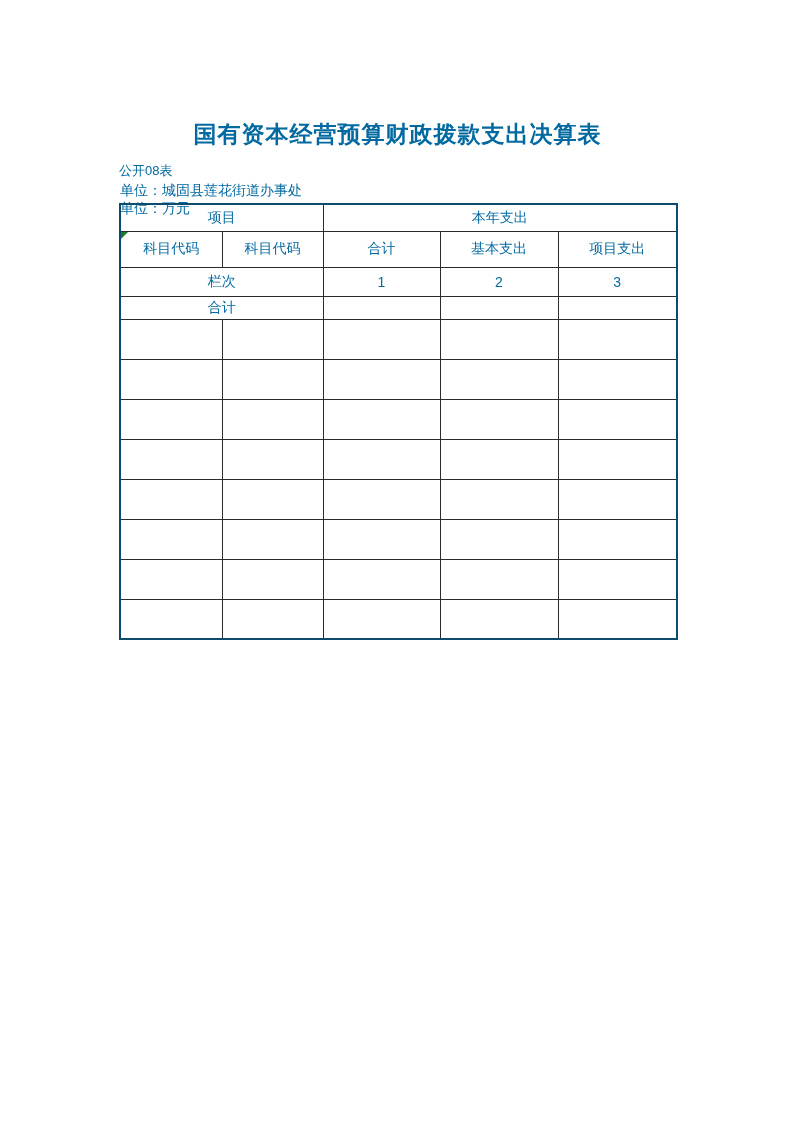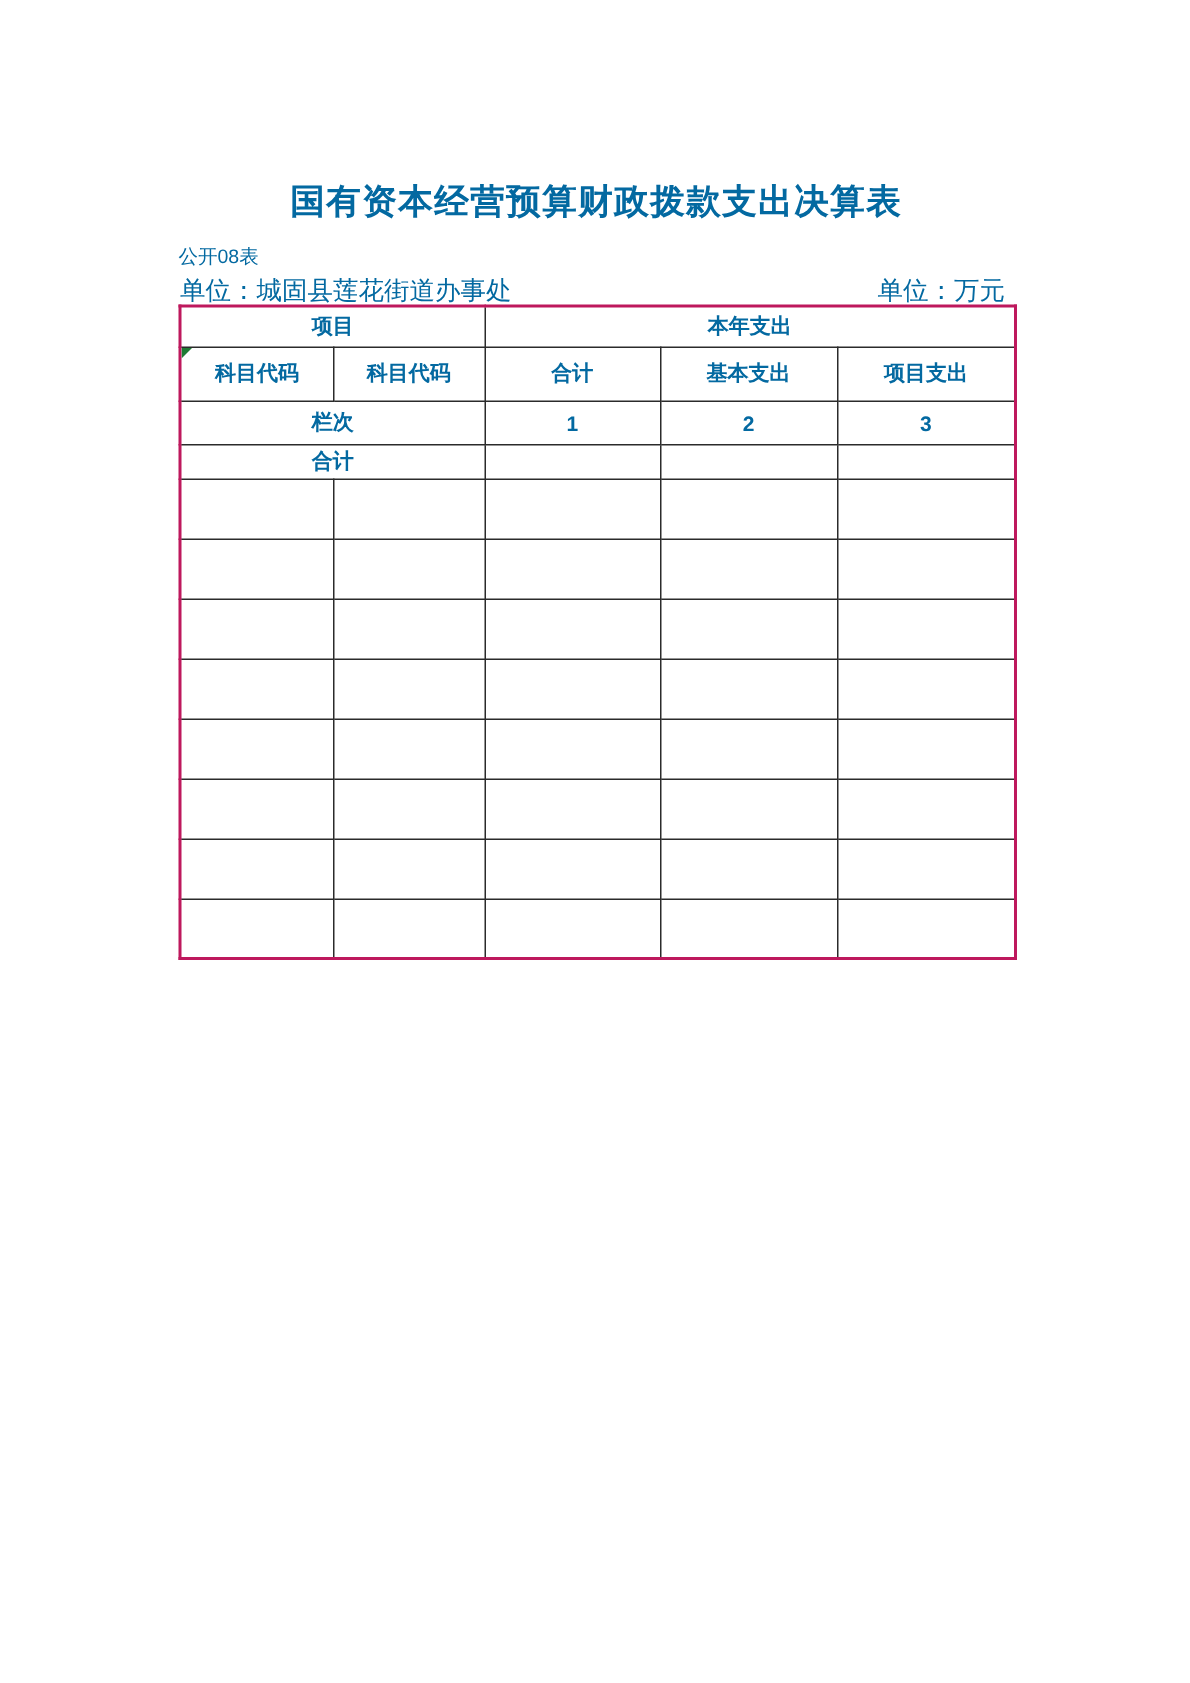--- a/index.html
+++ b/index.html
@@ -32,31 +32,31 @@
     text-align: left;
     font-size: 13px;
   }
   .unit-line {
     position: absolute;
     left: 120px;
     top: 182px;
     width: 550px;
     display: flex;
     justify-content: space-between;
-    font-size: 17px;
+    font-size: 14px;
+    flex-direction: column;
   }
   table.main-table {
     position: absolute;
     left: 119px;
     top: 203px;
     width: 557px;
     table-layout: fixed;
     border-collapse: collapse;
-    border: 2px solid #be185d;
-    font-weight: bold;
+    border: 2px solid #0c4a6e;
   }
   table.main-table td {
     border: 1px solid #2b2b2b;
     font-size: 14px;
     text-align: center;
     vertical-align: middle;
     padding: 0;
     overflow: hidden;
   }
   tr.row-group   { height: 27px; }

